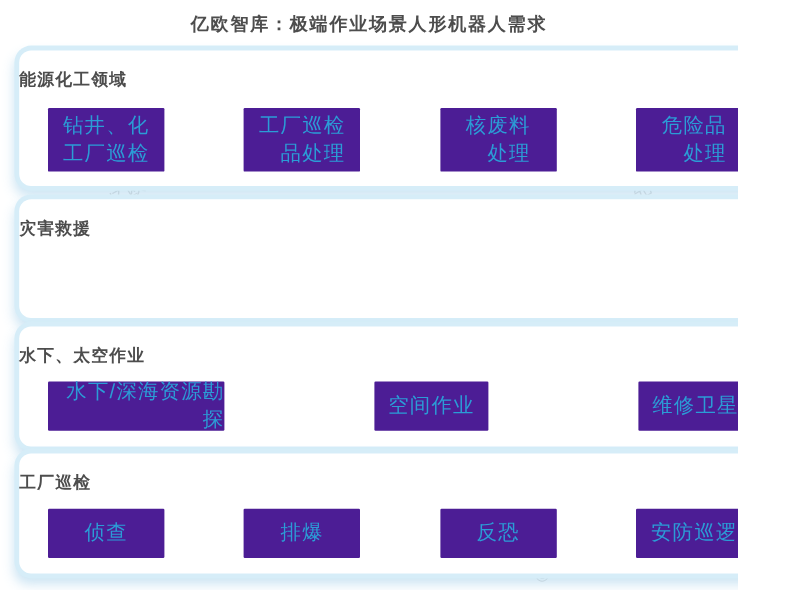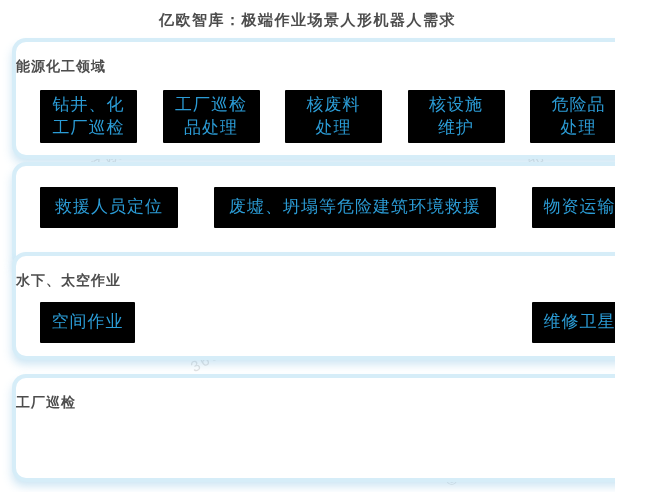--- a/index.html
+++ b/index.html
@@ -29,21 +29,21 @@
     width: 635px;
     background: #ffffff;
     border-radius: 10px;
     box-shadow:
       0 0 0 4px #d6edf8,
       -2px 6px 10px 2px rgba(140, 195, 228, 0.45);
     padding-top: 12px;
   }
   .card.c1 { top: 42px;  height: 113px; }
   .card.c2 { top: 166px; height: 99px;  }
-  .card.c3 { top: 256px; height: 100px; }
+  .card.c3 { top: 272px; height: 100px; }
   .card.c4 { top: 378px; height: 100px; }
   .card-header {
     text-align: left;
     font-size: 14px;
     line-height: 25px;
     font-weight: bold;
     letter-spacing: 1px;
     color: #4d4d4d;
   }
   .row {
@@ -51,22 +51,22 @@
     justify-content: space-between;
     align-items: stretch;
     padding: 0 24px;
   }
   .c1 .row { margin-top: 11px; }
   .c2 .row, .c3 .row, .c4 .row { margin-top: 9px; }
   .item {
     display: flex;
     align-items: center;
     justify-content: center;
-    text-align: center;
-    background: #000000;
+    text-align: right;
+    background: #4c1d95;
     color: #2b9cd6;
     font-size: 17px;
     letter-spacing: 1px;
     line-height: 1.35;
     white-space: pre-line;
     height: 41px;
     border-radius: 1px;
   }
   .c1 .item { height: 53px; }
   .w97  { width: 97px;  }
@@ -101,40 +101,41 @@
 
   <section class="card c1">
     <h2 class="card-header">能源化工领域</h2>
     <div class="row">
       <div class="item w97">钻井、化
 工厂巡检</div>
       <div class="item w97">工厂巡检
 品处理</div>
       <div class="item w97">核废料
 处理</div>
-      <div class="item w97">核设施
-维护</div>
       <div class="item w97">危险品
 处理</div>
     </div>
   </section>
 
   <section class="card c2">
-    <div class="row">
-      <div class="item w138">救援人员定位</div>
-      <div class="item w282">废墟、坍塌等危险建筑环境救援</div>
-      <div class="item w95">物资运输</div>
-    </div>
+    <h2 class="card-header">灾害救援</h2>
   </section>
 
   <section class="card c3">
     <h2 class="card-header">水下、太空作业</h2>
     <div class="row">
+      <div class="item w147">水下/深海资源勘探</div>
       <div class="item w95">空间作业</div>
       <div class="item w95">维修卫星</div>
     </div>
   </section>
 
   <section class="card c4">
     <h2 class="card-header">工厂巡检</h2>
+    <div class="row">
+      <div class="item w97">侦查</div>
+      <div class="item w97">排爆</div>
+      <div class="item w97">反恐</div>
+      <div class="item w97">安防巡逻</div>
+    </div>
   </section>
 
 </div>
 
 </body></html>

